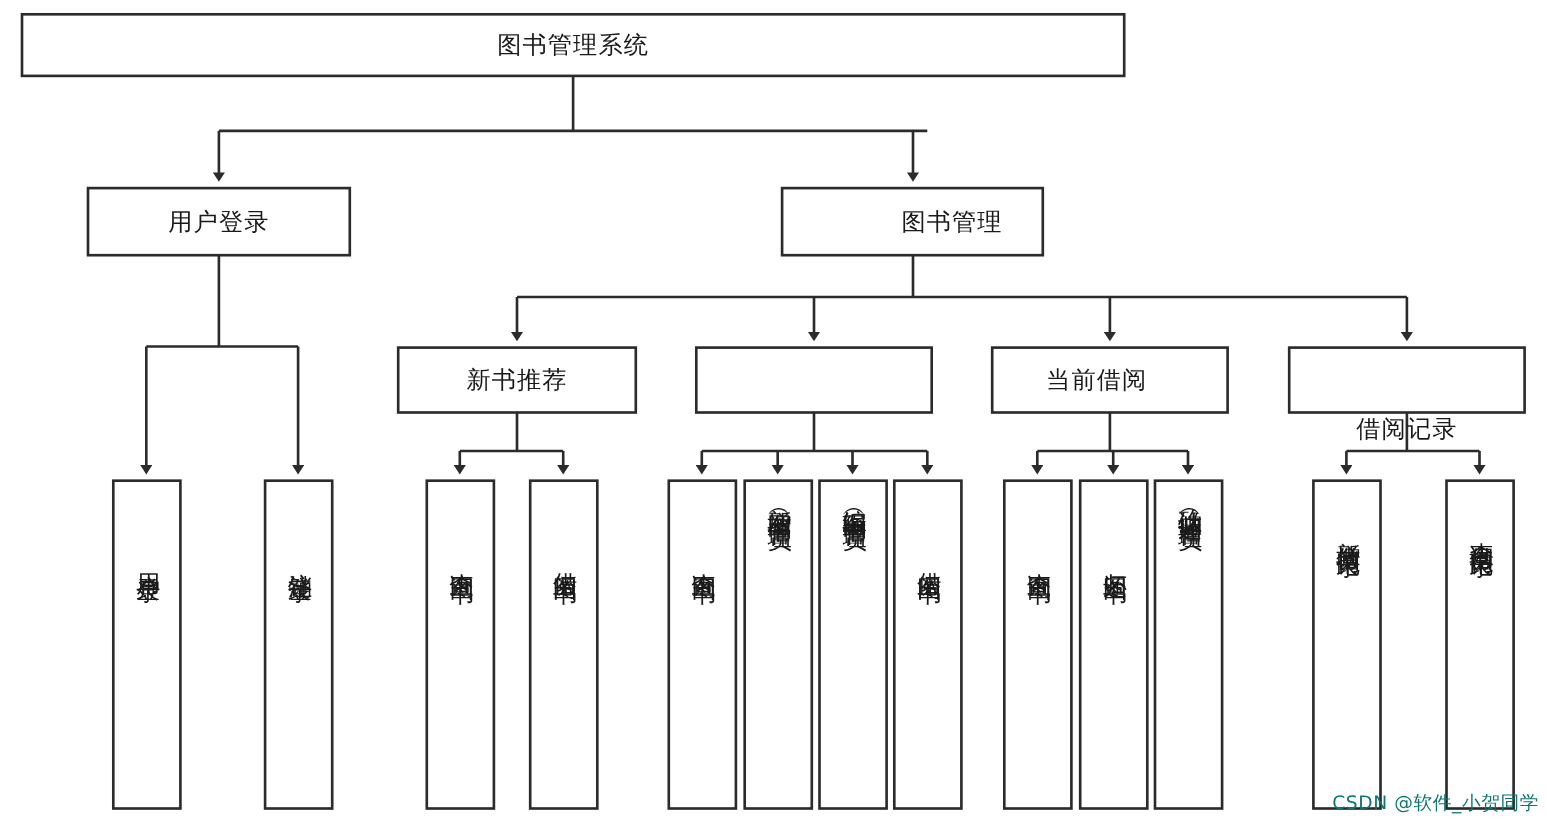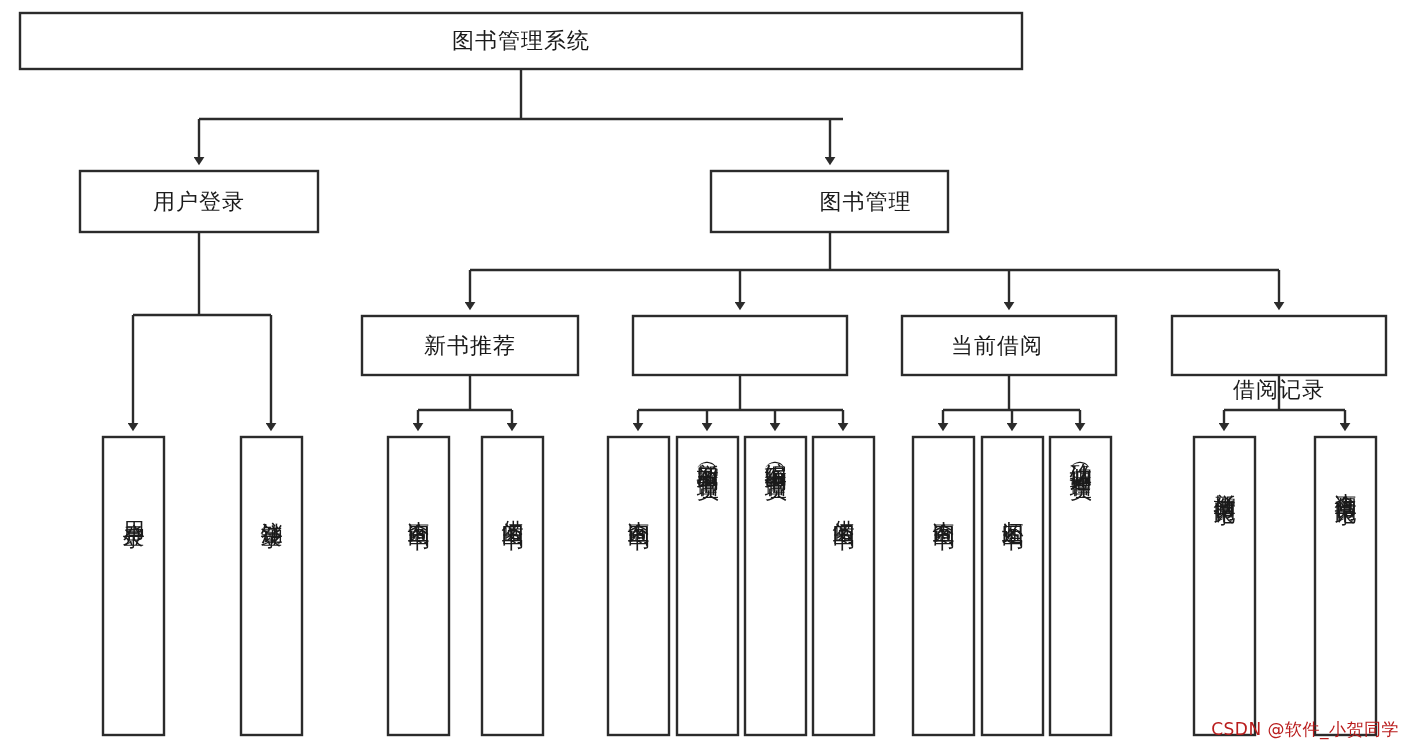--- a/index.html
+++ b/index.html
@@ -67,21 +67,21 @@
     letter-spacing: 1px;
     color: #1a1a1a;
     white-space: nowrap;
   }
   #watermark {
     position: absolute;
     right: 6px;
     bottom: 6px;
     font-family: "DejaVu Sans", "Liberation Sans", sans-serif;
     font-size: 17px;
-    color: #b91c1c;
+    color: #0f766e;
     letter-spacing: 0.5px;
     white-space: nowrap;
   }
 </style>
 </head>
 <body>
 
 <div id="diagram-root">
 
   <svg id="flow-svg" viewBox="0 0 1405 747" xmlns="http://www.w3.org/2000/svg">

